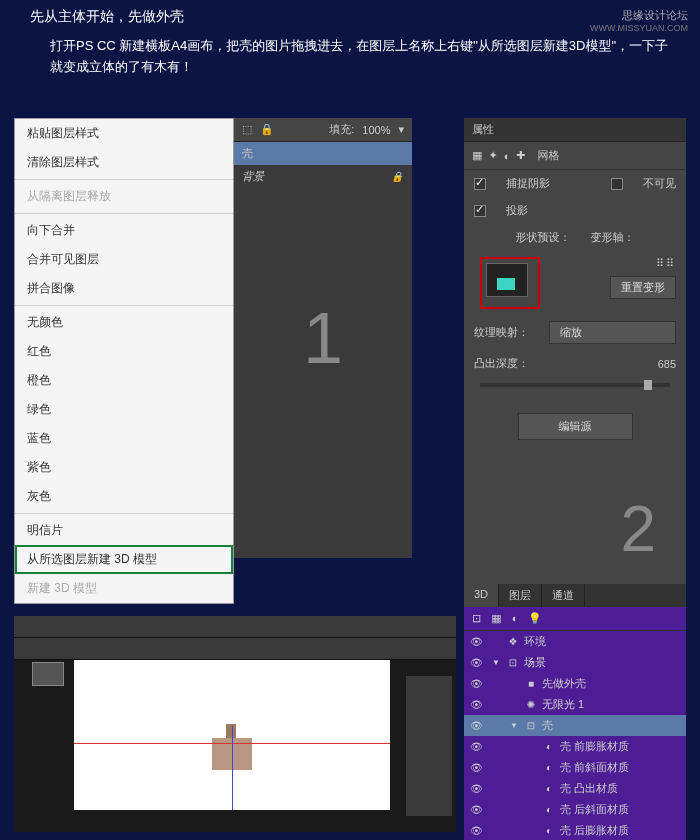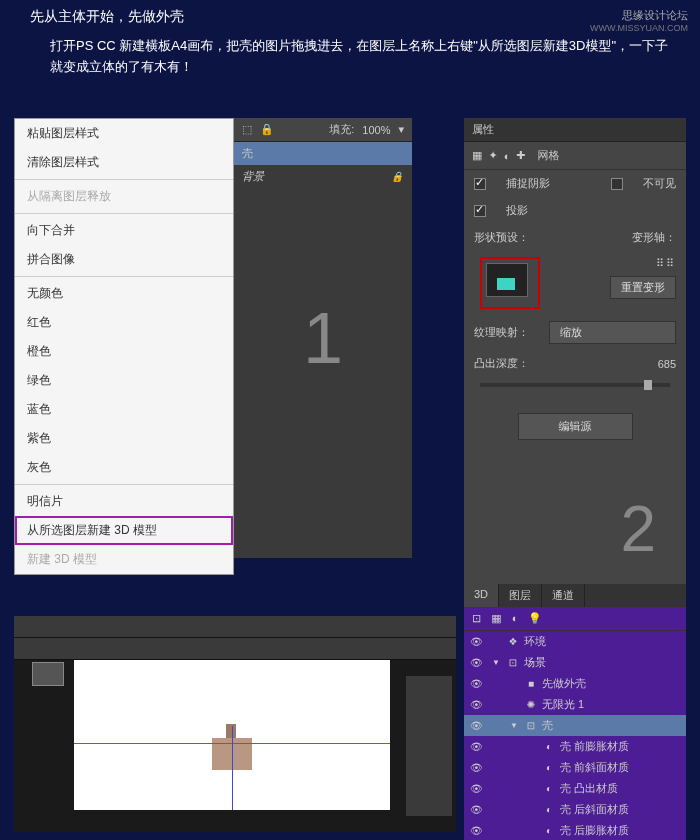--- a/index.html
+++ b/index.html
@@ -7,21 +7,21 @@
 .watermark { position: absolute; top: 8px; right: 12px; color: #aaa; font-size: 11px; text-align: right; }
 .header-text { color: #fff; font-size: 14px; padding: 8px 30px 0 30px; }
 .instruction { color: #fff; font-size: 13px; padding: 10px 30px 8px 50px; line-height: 1.6; }
 
 
 .panel1 { position: absolute; top: 118px; left: 14px; width: 398px; height: 443px; }
 .context-menu { position: absolute; top: 0; left: 0; width: 220px; background: #f5f5f5; border: 1px solid #999; font-size: 12px; color: #333; }
 .context-menu .item { padding: 6px 12px; cursor: default; }
 .context-menu .item.disabled { color: #aaa; }
 .context-menu .sep { height: 1px; background: #ccc; margin: 2px 0; }
-.context-menu .highlight { border: 2px solid #a21caf; padding: 4px 10px; }
+.context-menu .highlight { border: 2px solid #15803d; padding: 4px 10px; }
 .layers-area { position: absolute; top: 0; left: 220px; right: 0; height: 440px; background: #3a3a3a; }
 .layers-header { background: #454545; color: #ccc; font-size: 11px; padding: 4px 8px; display: flex; align-items: center; gap: 8px; border-bottom: 1px solid #222; }
 .layers-header .fill { margin-left: auto; }
 .layer-row { padding: 4px 8px; font-size: 11px; color: #ccc; display: flex; align-items: center; }
 .layer-row.active { background: #5c7aa8; }
 .lock-icon { margin-left: auto; font-size: 10px; }
 .big-num { position: absolute; top: 50%; left: 50%; transform: translate(-50%, -50%); font-size: 72px; color: #888; }
 
 
 .panel2 { position: absolute; top: 118px; right: 14px; width: 222px; height: 466px; background: #454545; color: #ccc; font-size: 11px; }
@@ -74,20 +74,21 @@
 <div class="instruction">打开PS CC 新建横板A4画布，把壳的图片拖拽进去，在图层上名称上右键"从所选图层新建3D模型"，一下子就变成立体的了有木有！</div>
 
 <div class="panel1">
   <div class="context-menu">
     <div class="item">粘贴图层样式</div>
     <div class="item">清除图层样式</div>
     <div class="sep"></div>
     <div class="item disabled">从隔离图层释放</div>
     <div class="sep"></div>
     <div class="item">向下合并</div>
+    <div class="item">合并可见图层</div>
     <div class="item">拼合图像</div>
     <div class="sep"></div>
     <div class="item">无颜色</div>
     <div class="item">红色</div>
     <div class="item">橙色</div>
     <div class="item">绿色</div>
     <div class="item">蓝色</div>
     <div class="item">紫色</div>
     <div class="item">灰色</div>
     <div class="sep"></div>
@@ -126,21 +127,21 @@
   <div class="panel2-row">
     <span class="chk on"></span>
     <span>捕捉阴影</span>
     <span style="margin-left:auto" class="chk"></span>
     <span>不可见</span>
   </div>
   <div class="panel2-row">
     <span class="chk on"></span>
     <span>投影</span>
   </div>
-  <div class="panel2-row" style="justify-content:space-between">
+  <div class="panel2-row" style="justify-content:center">
     <span>形状预设：</span>
     <span>变形轴：</span>
   </div>
   <div class="panel2-row" style="align-items:flex-start">
     <div class="preset-box">
       <div class="preset-thumb"></div>
     </div>
     <div style="margin-left:auto;display:flex;flex-direction:column;gap:6px;align-items:flex-end">
       <span style="letter-spacing:2px">⠿⠿</span>
       <span class="btn">重置变形</span>

